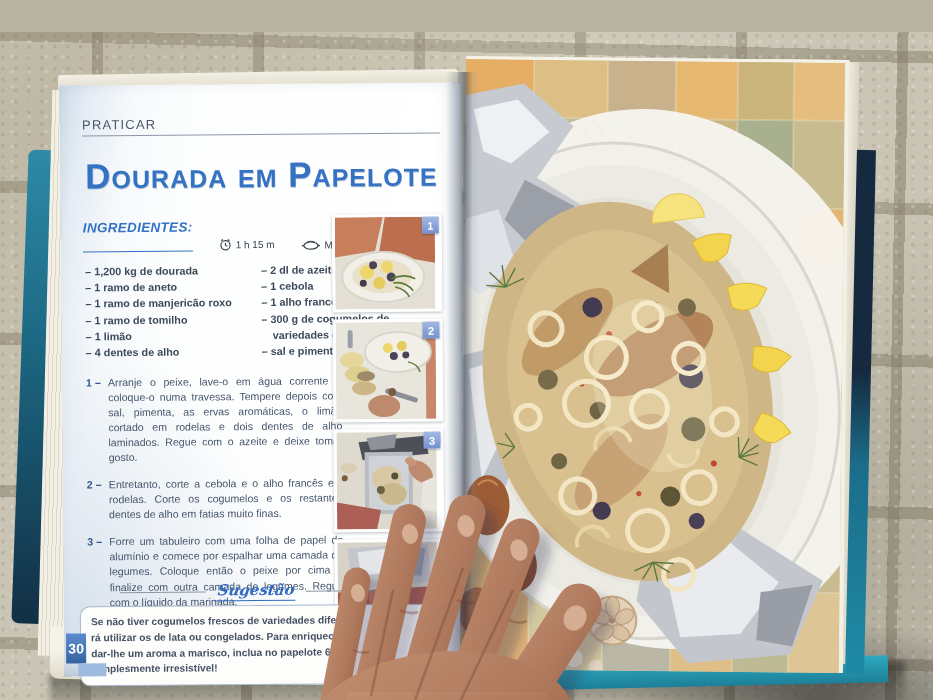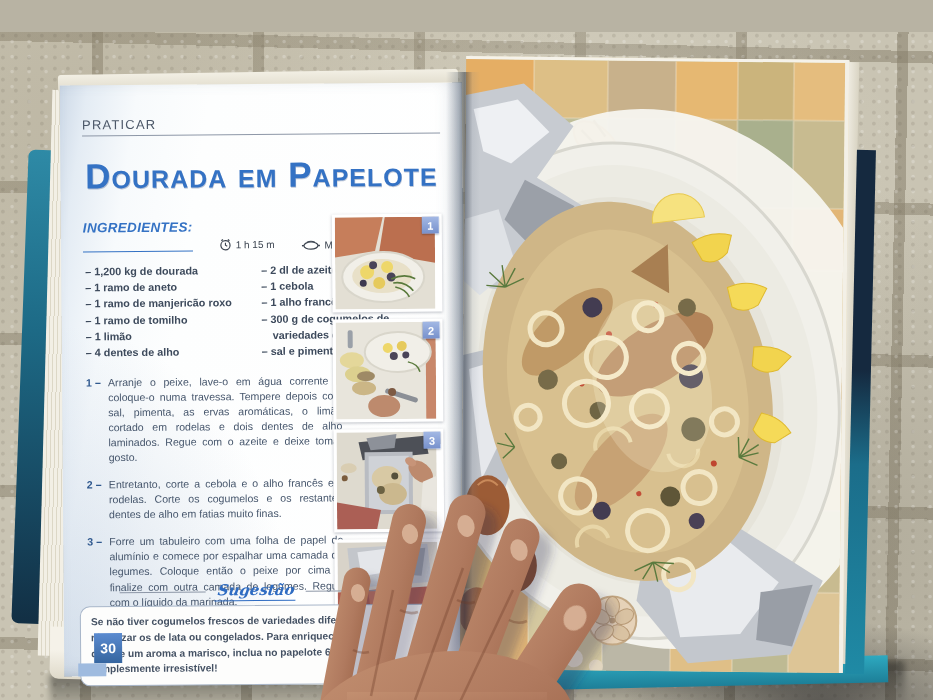--- a/index.html
+++ b/index.html
@@ -84,21 +84,21 @@
 
   
   .sugg{position:absolute;left:16px;top:497px;width:352px;}
   .sugg-head{display:flex;align-items:center;gap:10px;margin:0 40px 4px 40px;}
   .sugg-head .rule{flex:1;height:1px;background:#8d97a7;}
   .sugg-title{font-family:"DejaVu Serif",serif;font-style:italic;font-weight:700;font-size:15px;color:#2f6cc2;
     border-bottom:1.5px solid #2f6cc2;transform:skewX(-8deg);padding:0 2px 1px 2px;}
   .sugg-box{border:1.5px solid #a8b6c9;border-radius:10px;background:#fdfdfc;padding:7px 10px 8px 10px;}
   .sugg-line{font-size:10.2px;font-weight:600;color:#445163;line-height:1.55;white-space:nowrap;overflow:hidden;}
 
-  .pageno{position:absolute;left:30px;bottom:13px;width:28px;height:30px;
+  .pageno{position:absolute;left:2px;bottom:13px;width:20px;height:30px;
     background:linear-gradient(180deg,#5b8bd0,#35659f);color:#fff;font-weight:700;font-size:14px;
     display:flex;align-items:center;justify-content:center;}
   .pageno-tail{position:absolute;left:14px;bottom:0;width:28px;height:13px;background:#9fbbdf;}
 
   
   .page-right{position:absolute;left:463px;top:26px;width:383px;height:613px;transform:rotate(.6deg);
     background:#e9dcb5;overflow:hidden;border-top:3px solid #f5f2ea;border-right:4px solid #f3f0e7;
     box-shadow:inset 18px 0 26px -14px rgba(55,52,44,.55), inset 0 -10px 20px -14px rgba(55,52,44,.35);
     z-index:4;box-sizing:border-box;}
   .page-right svg{display:block;}

